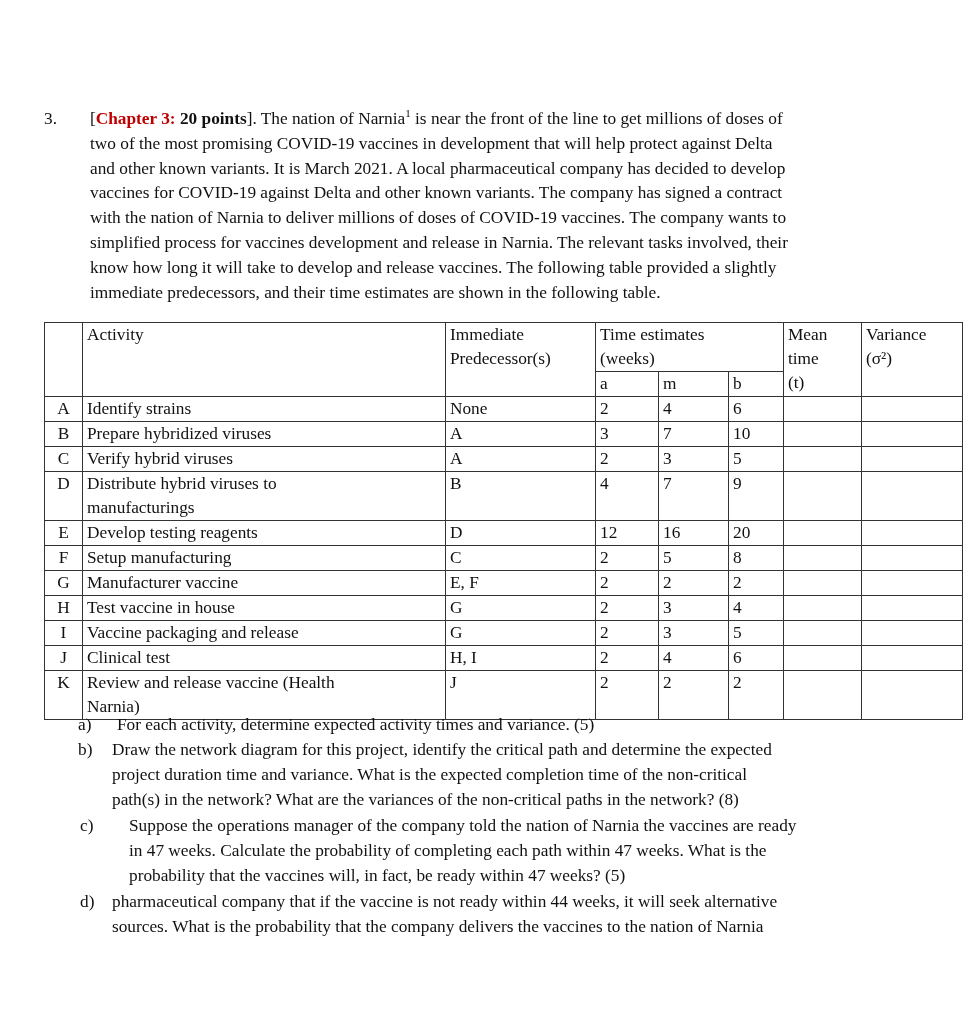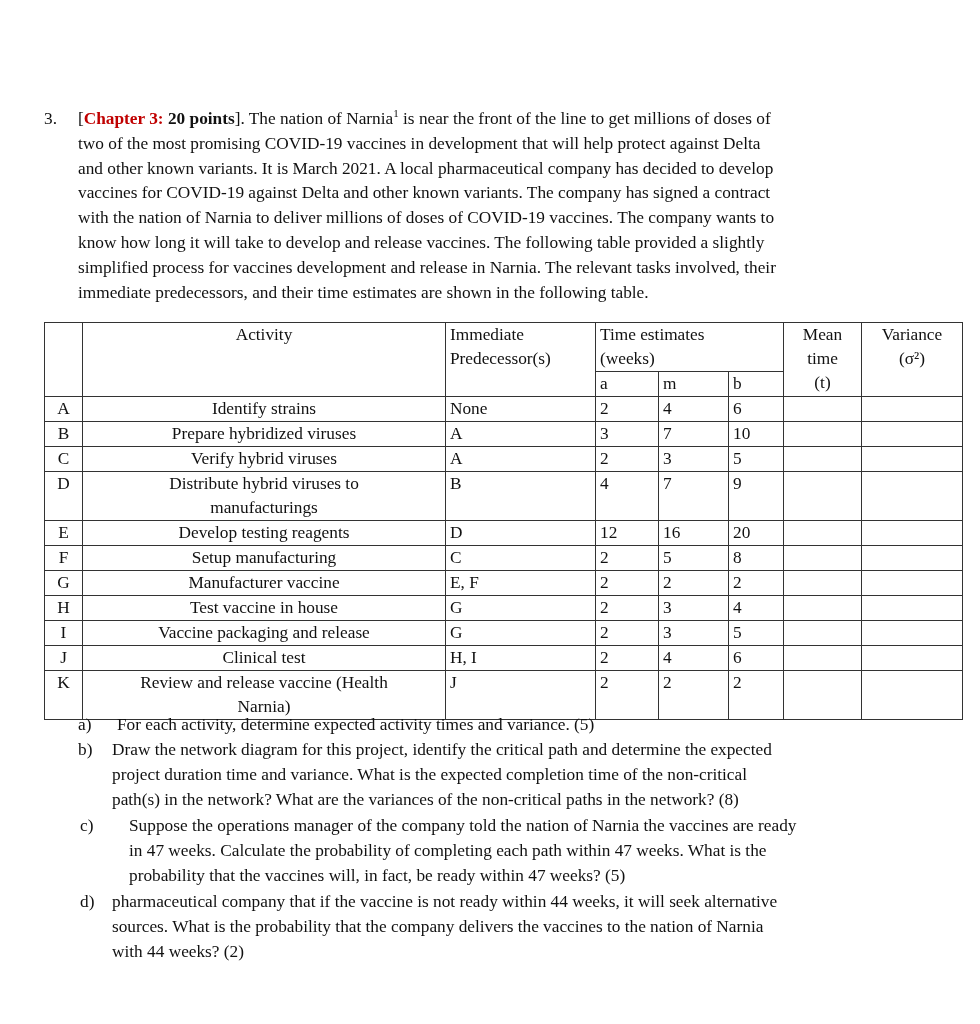--- a/index.html
+++ b/index.html
@@ -26,42 +26,42 @@
       position: absolute;
       left: 0;
       top: 0;
       line-height: 24.8px;
     }
     .q-body {
       margin-left: 34px;
       line-height: 24.8px;
       white-space: normal;
     }
-    .q-line { display: block; white-space: nowrap; }
+    .q-line { display: block; white-space: nowrap; margin-left: 12px; }
     .red-bold { color: #C00000; font-weight: bold; }
     .bold { font-weight: bold; }
     sup { font-size: 11px; line-height: 0; vertical-align: super; }
 
     table.act {
       position: absolute;
       left: 44px;
       top: 322px;
       border-collapse: collapse;
       table-layout: fixed;
       font-size: 17.3px;
     }
     table.act td {
       border: 1px solid #333333;
       padding: 0 4px;
       vertical-align: top;
       line-height: 24px;
       height: 24px;
     }
     table.act td.c { }
-    table.act td.l { text-align: center; }
+    table.act td.l { text-align: left; }
     .hdr-first { height: 48px !important; }
     .ltr { text-align: center; padding: 0 !important; }
 
     .subq {
       position: absolute;
       left: 0;
       top: 712px;
       width: 980px;
     }
     .sub-item {
@@ -84,22 +84,22 @@
 <body>
 
 <div class="question">
   <span class="q-num">3.</span>
   <div class="q-body">
     <span class="q-line"><span>[</span><span class="red-bold">Chapter 3:</span> <span class="bold">20 points</span><span>].</span><span> The nation of Narnia</span><sup>1</sup><span> is near the front of the line to get millions of doses of</span></span>
     <span class="q-line">two of the most promising COVID-19 vaccines in development that will help protect against Delta</span>
     <span class="q-line">and other known variants. It is March 2021. A local pharmaceutical company has decided to develop</span>
     <span class="q-line">vaccines for COVID-19 against Delta and other known variants. The company has signed a contract</span>
     <span class="q-line">with the nation of Narnia to deliver millions of doses of COVID-19 vaccines. The company wants to</span>
+    <span class="q-line">simplified process for vaccines development and release in Narnia. The relevant tasks involved, their</span>
     <span class="q-line">know how long it will take to develop and release vaccines. The following table provided a slightly</span>
-    <span class="q-line">simplified process for vaccines development and release in Narnia. The relevant tasks involved, their</span>
     <span class="q-line">immediate predecessors, and their time estimates are shown in the following table.</span>
   </div>
 </div>
 
 <table class="act">
   <colgroup>
     <col style="width:38px">
     <col style="width:363px">
     <col style="width:150px">
     <col style="width:63px">
@@ -256,16 +256,15 @@
       <span>Suppose the operations manager of the company told the nation of Narnia the vaccines are ready</span>
       <span>in 47 weeks. Calculate the probability of completing each path within 47 weeks. What is the</span>
       <span>probability that the vaccines will, in fact, be ready within 47 weeks?  (5)</span>
     </div>
   </div>
   <div class="sub-item" style="left:80px; top:177px;">
     <span class="sub-label">d)</span>
     <div class="sub-text" style="left:32px;">
       <span>pharmaceutical company that if the vaccine is not ready within 44 weeks, it will seek alternative</span>
       <span>sources.  What is the probability that the company delivers the vaccines to the nation of Narnia</span>
-      <span>with 44 weeks?  (2)</span>
     </div>
   </div>
 </div>
 
 </body></html>

